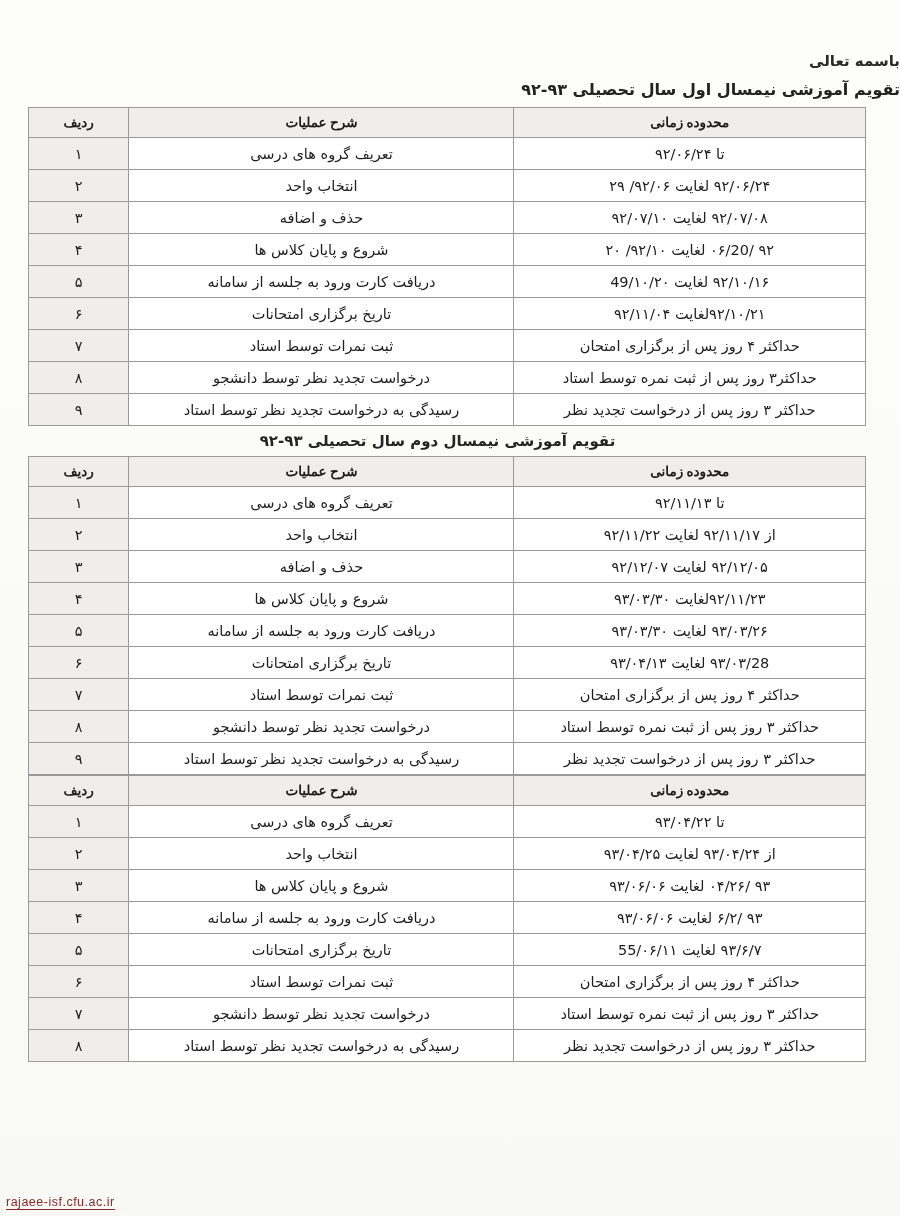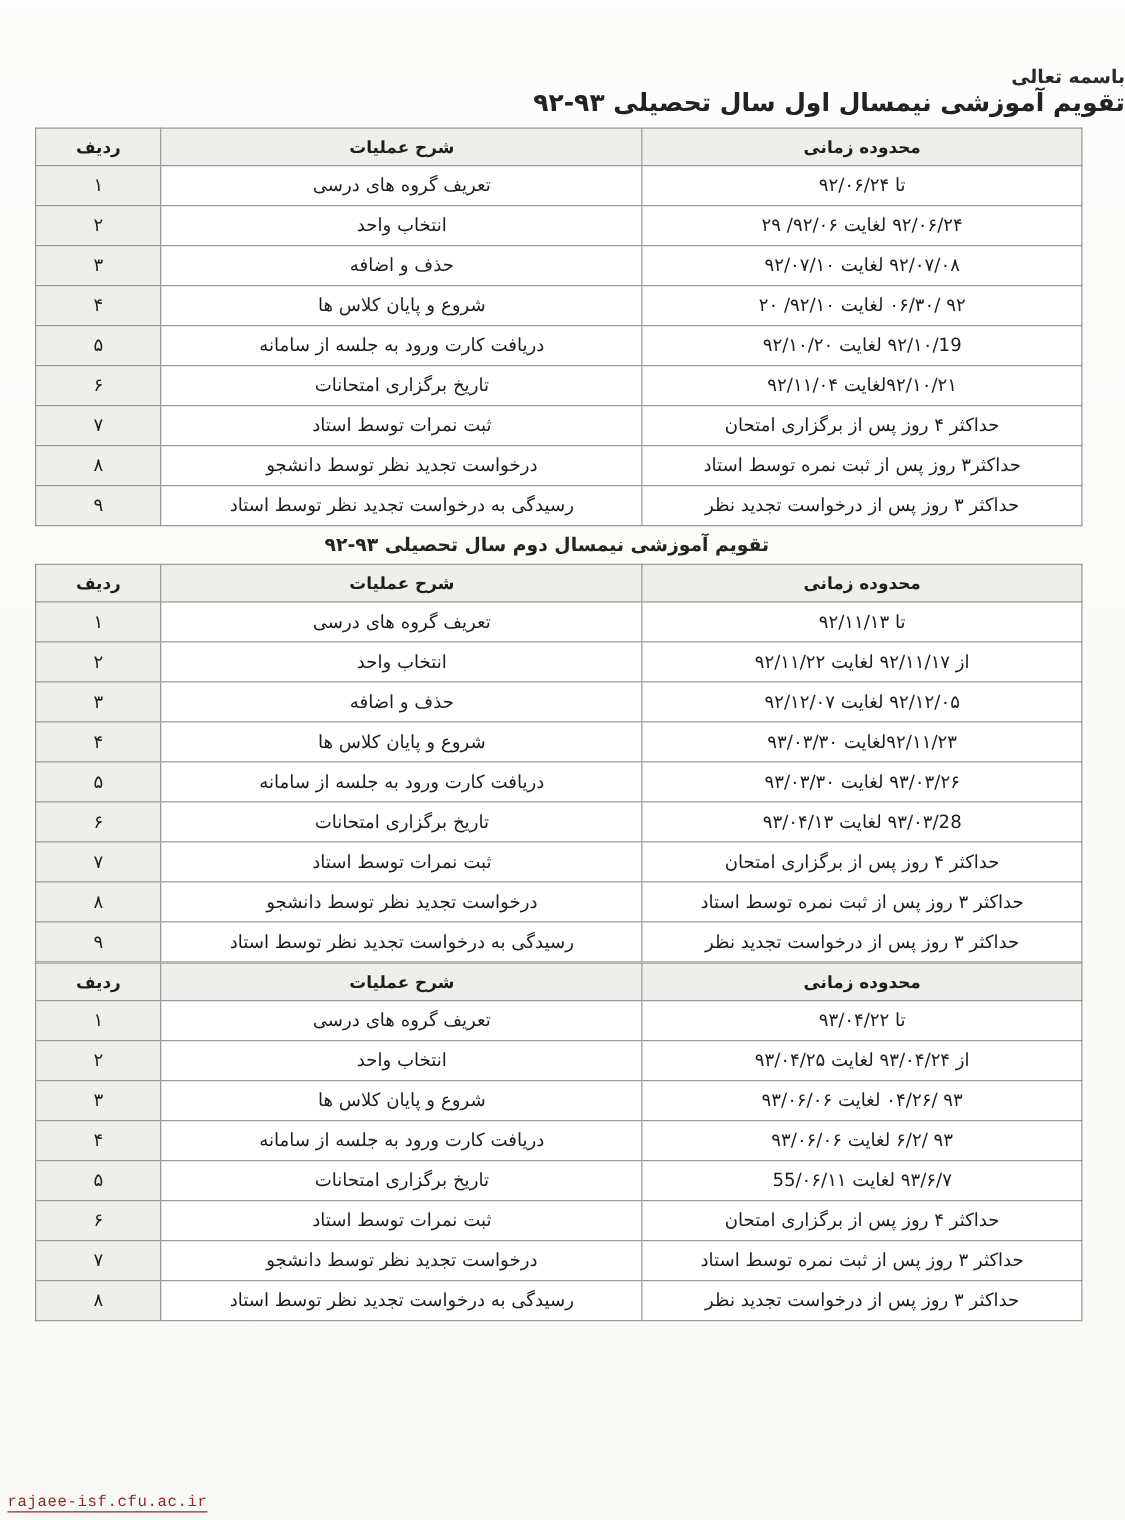--- a/index.html
+++ b/index.html
@@ -28,23 +28,24 @@
     text-align: right;
     padding-top: 52px;
   }
   .bismillah {
     font-size: 15px;
     letter-spacing: 3px;
     color: #2a2a2a;
     font-weight: 600;
   }
   .main-title {
-    font-size: 20px;
+    font-size: 16px;
     letter-spacing: 2.5px;
     color: #222;
+    margin-top: 10px;
     font-weight: 600;
   }
 
   
   .section-title {
     text-align: center;
     font-size: 15px;
     letter-spacing: 2.2px;
     color: #242424;
     font-weight: 600;
@@ -70,41 +71,42 @@
     vertical-align: middle;
     padding: 0 4px;
     color: #1d1d1d;
   }
   table.cal thead th {
     background: #efeeea;
     font-weight: 600;
     letter-spacing: 1.6px;
     font-size: 13.5px;
     height: 29px;
+    font-family: Liberation Serif, serif;
   }
   col.c-time   { width: 42%; }
   col.c-desc   { width: 46%; }
   col.c-row    { width: 12%; }
 
   td.time { letter-spacing: 0.3px; }
   td.desc { letter-spacing: 0.2px; }
   td.rowno {
     background: #efeeea;
     font-size: 14px;
   }
 
   
   .gap-sm { height: 8px; }
 
   
   .footer-stamp {
     position: absolute;
     left: 6px;
     bottom: 6px;
-    font-family: Liberation Mono, monospace;
+    font-family: Liberation Sans, sans-serif;
     font-size: 12.5px;
     color: #8a2b2b;
     letter-spacing: 0.5px;
     direction: ltr;
     text-decoration: none;
   }
   .footer-stamp::after {
     content: "";
     display: block;
     border-bottom: 1px solid #8a2b2b;
@@ -147,26 +149,26 @@
           <td class="time">۹۲/۰۶/۲۴ لغایت ۹۲/۰۶/ ۲۹</td>
           <td class="desc">انتخاب واحد</td>
           <td class="rowno">۲</td>
         </tr>
         <tr>
           <td class="time">۹۲/۰۷/۰۸   لغایت ۹۲/۰۷/۱۰</td>
           <td class="desc">حذف و اضافه</td>
           <td class="rowno">۳</td>
         </tr>
         <tr>
-          <td class="time">۹۲ /۰۶/۳۰   لغایت ۹۲/۱۰/ ۲۰</td>
+          <td class="time">۹۲ /۰۶/20   لغایت ۹۲/۱۰/ ۲۰</td>
           <td class="desc">شروع و پایان کلاس ها</td>
           <td class="rowno">۴</td>
         </tr>
         <tr>
-          <td class="time">۹۲/۱۰/19 لغایت ۹۲/۱۰/۲۰</td>
+          <td class="time">۹۲/۱۰/۱۶ لغایت 49/۱۰/۲۰</td>
           <td class="desc">دریافت کارت ورود به جلسه از سامانه</td>
           <td class="rowno">۵</td>
         </tr>
         <tr>
           <td class="time">۹۲/۱۰/۲۱لغایت ۹۲/۱۱/۰۴</td>
           <td class="desc">تاریخ برگزاری امتحانات</td>
           <td class="rowno">۶</td>
         </tr>
         <tr>
           <td class="time">حداکثر ۴ روز پس از برگزاری امتحان</td>

